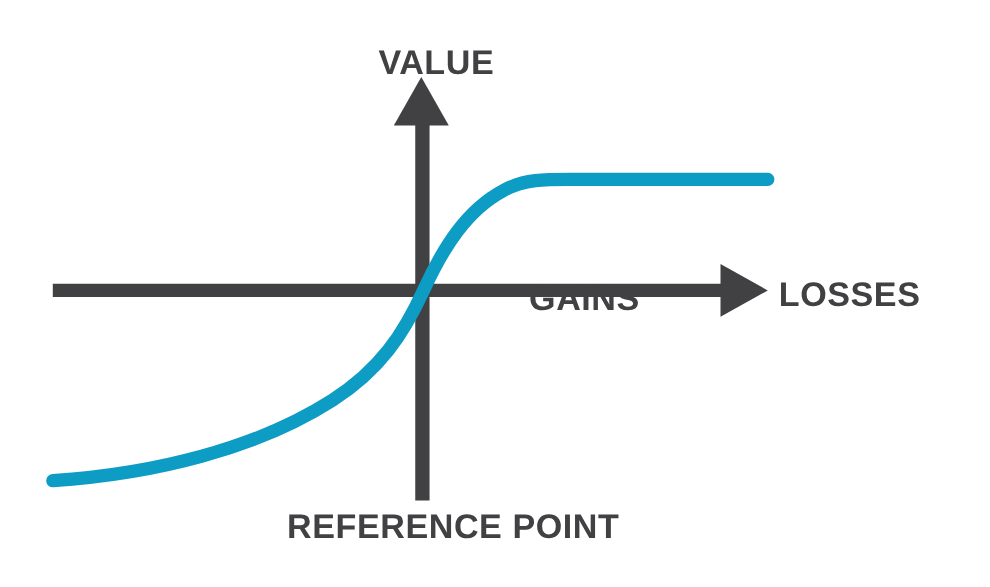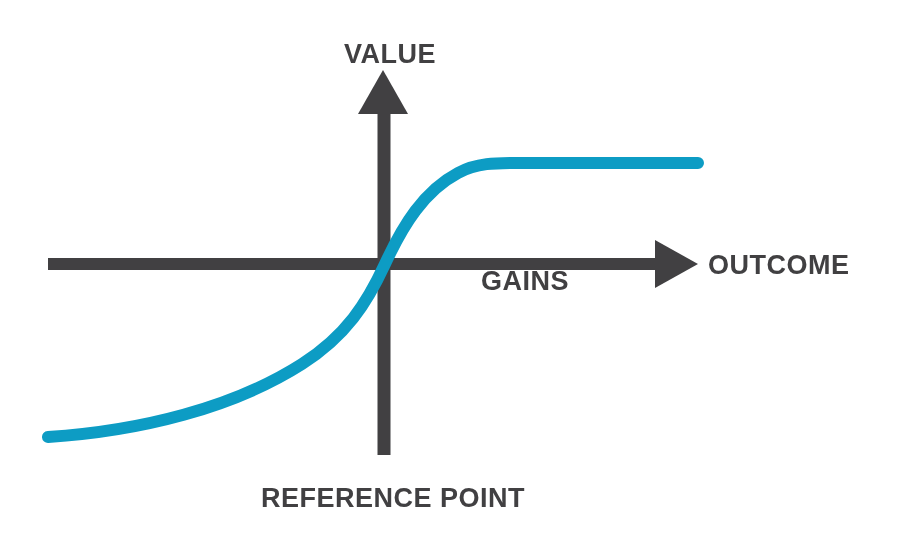--- a/index.html
+++ b/index.html
@@ -17,46 +17,46 @@
     left: 0; top: 0;
     width: 900px; height: 534px;
   }
   .axis-stroke { stroke: var(--color-axis, #414042); fill: none; }
   .axis-fill { fill: var(--color-axis, #414042); }
   .curve-stroke { stroke: var(--color-curve, #0d9cc4); fill: none; }
   .label {
     position: absolute;
     color: var(--color-axis, #414042);
     font-weight: 700;
-    font-size: 27px;
+    font-size: 31px;
     line-height: 1;
     letter-spacing: 0.5px;
     white-space: nowrap;
     user-select: none;
   }
   .label-value      { left: 344px; top: 41px; }
   .label-outcome    { left: 708px; top: 252px; }
   .label-losses     { left: 153px; top: 272px; }
-  .label-gains      { left: 481px; top: 268px; }
-  .label-reference  { left: 261px; top: 485px; }
+  .label-gains      { left: 481px; top: 256px; }
+  .label-reference  { left: 261px; top: 463px; }
 </style>
 </head>
 <body>
 
 <div class="stage">
 
   <svg class="diagram" viewBox="0 0 900 534" aria-hidden="true">
 
     <line class="axis-stroke" x1="384" y1="455" x2="384" y2="110" stroke-width="13"></line>
     <polygon class="axis-fill" points="383,70 358,114 408,114"></polygon>
 
     <line class="axis-stroke" x1="48" y1="264" x2="660" y2="264" stroke-width="12"></line>
     <polygon class="axis-fill" points="698,264 655,240 655,288"></polygon>
 
     <path class="curve-stroke" stroke-width="12" stroke-linecap="round" d="M 48 437 C 140 431, 233 408, 302 364 C 346 336, 367 303, 385 264 C 403 225, 424 191, 458 173 C 478 162, 498 163, 528 163 L 698 163"></path>
   </svg>
 
   <div class="label label-value">VALUE</div>
-  <div class="label label-outcome">OUTCOME</div>
+  <div class="label label-outcome">LOSSES</div>
   <div class="label label-gains">GAINS</div>
   <div class="label label-reference">REFERENCE POINT</div>
 
 </div>
 
 </body></html>

